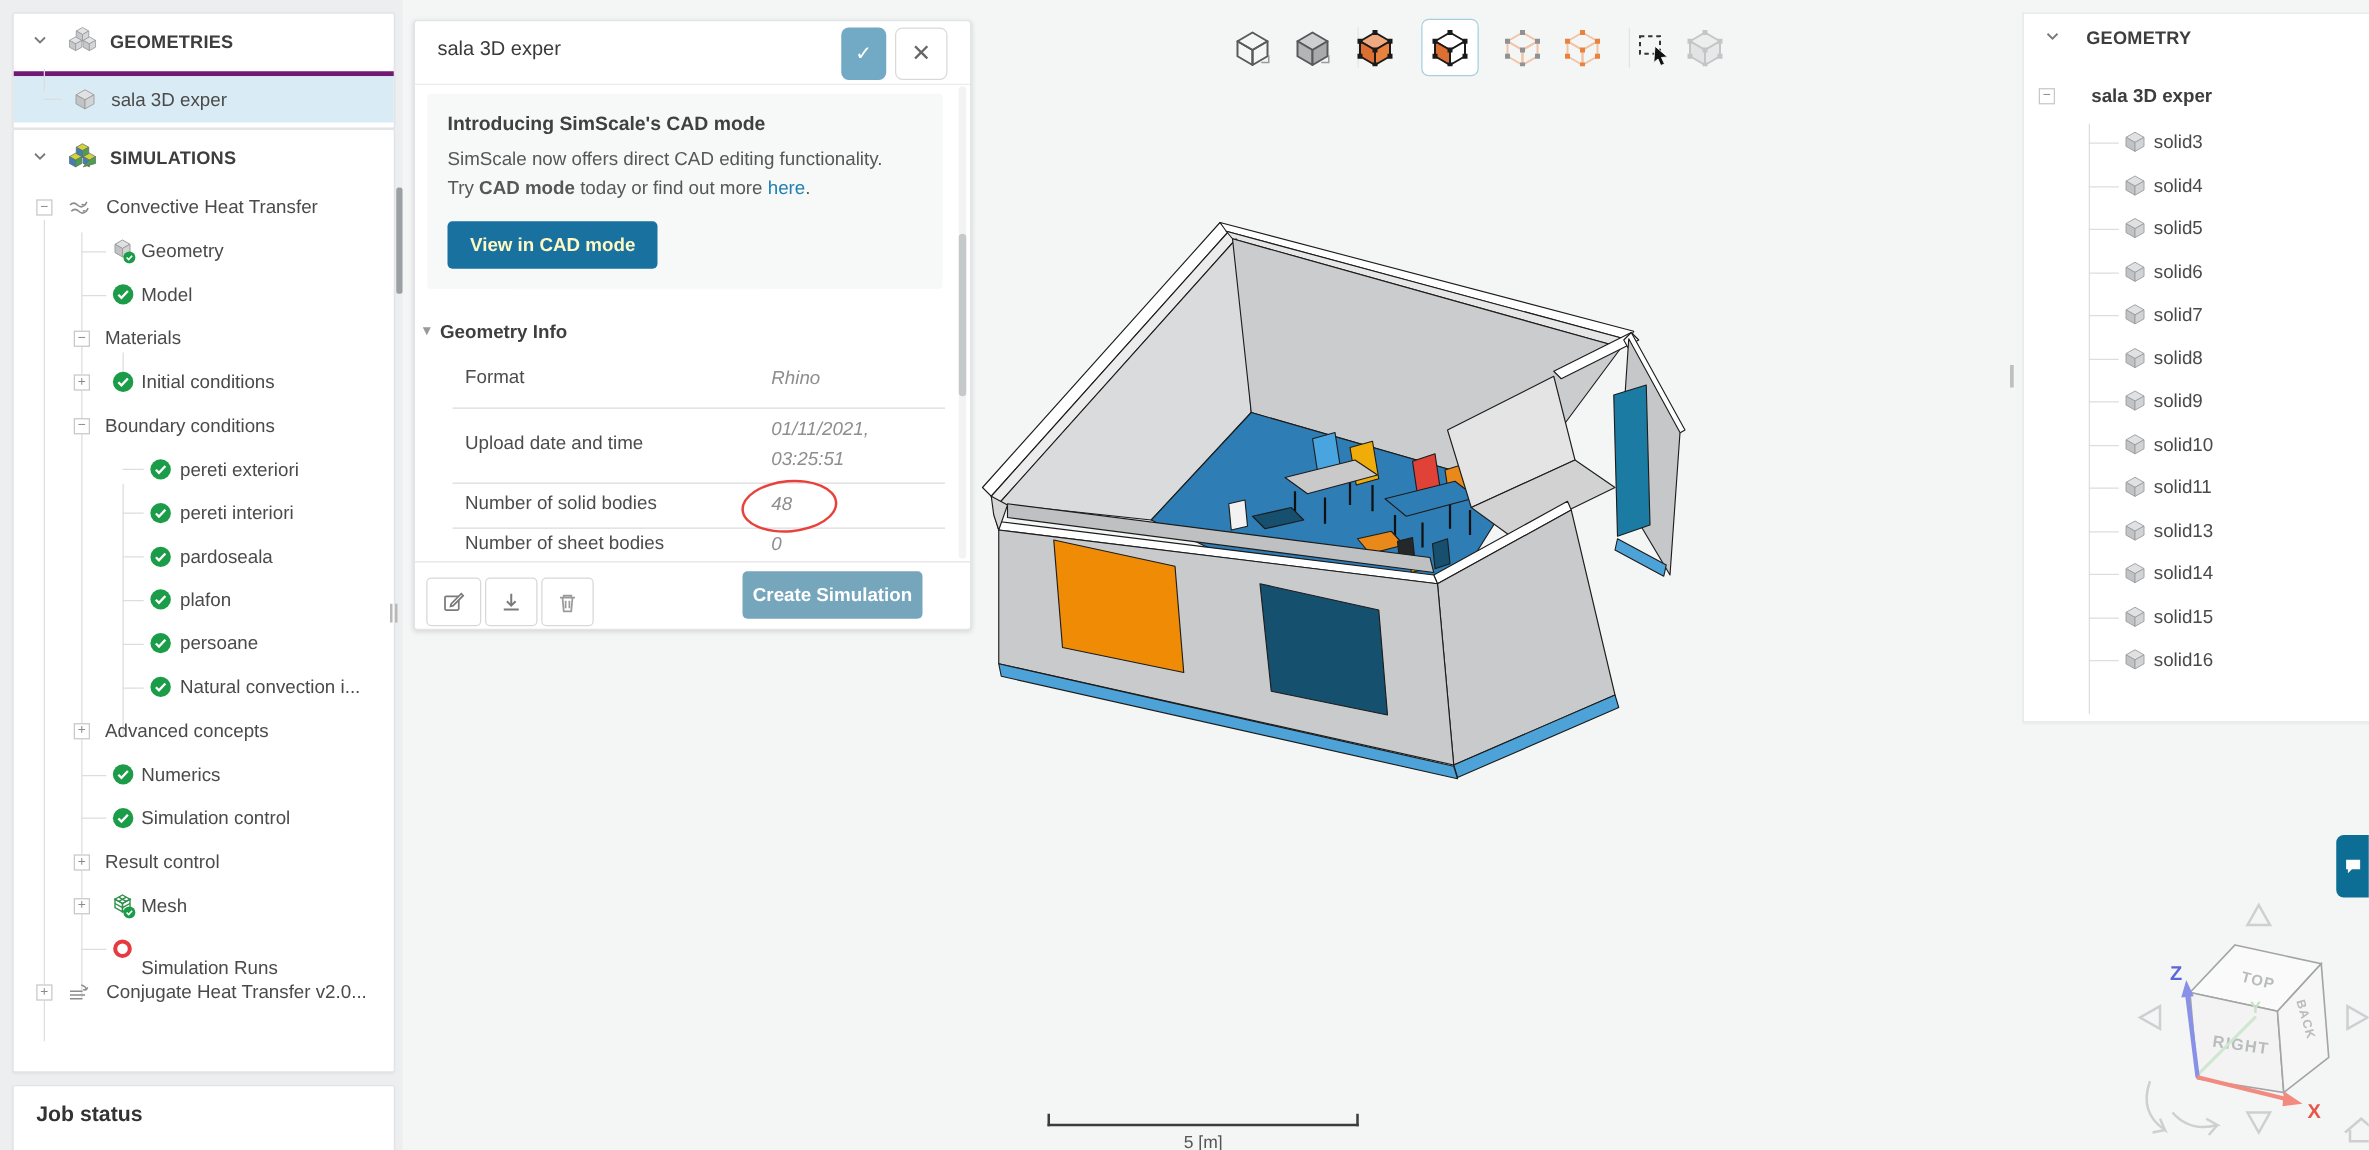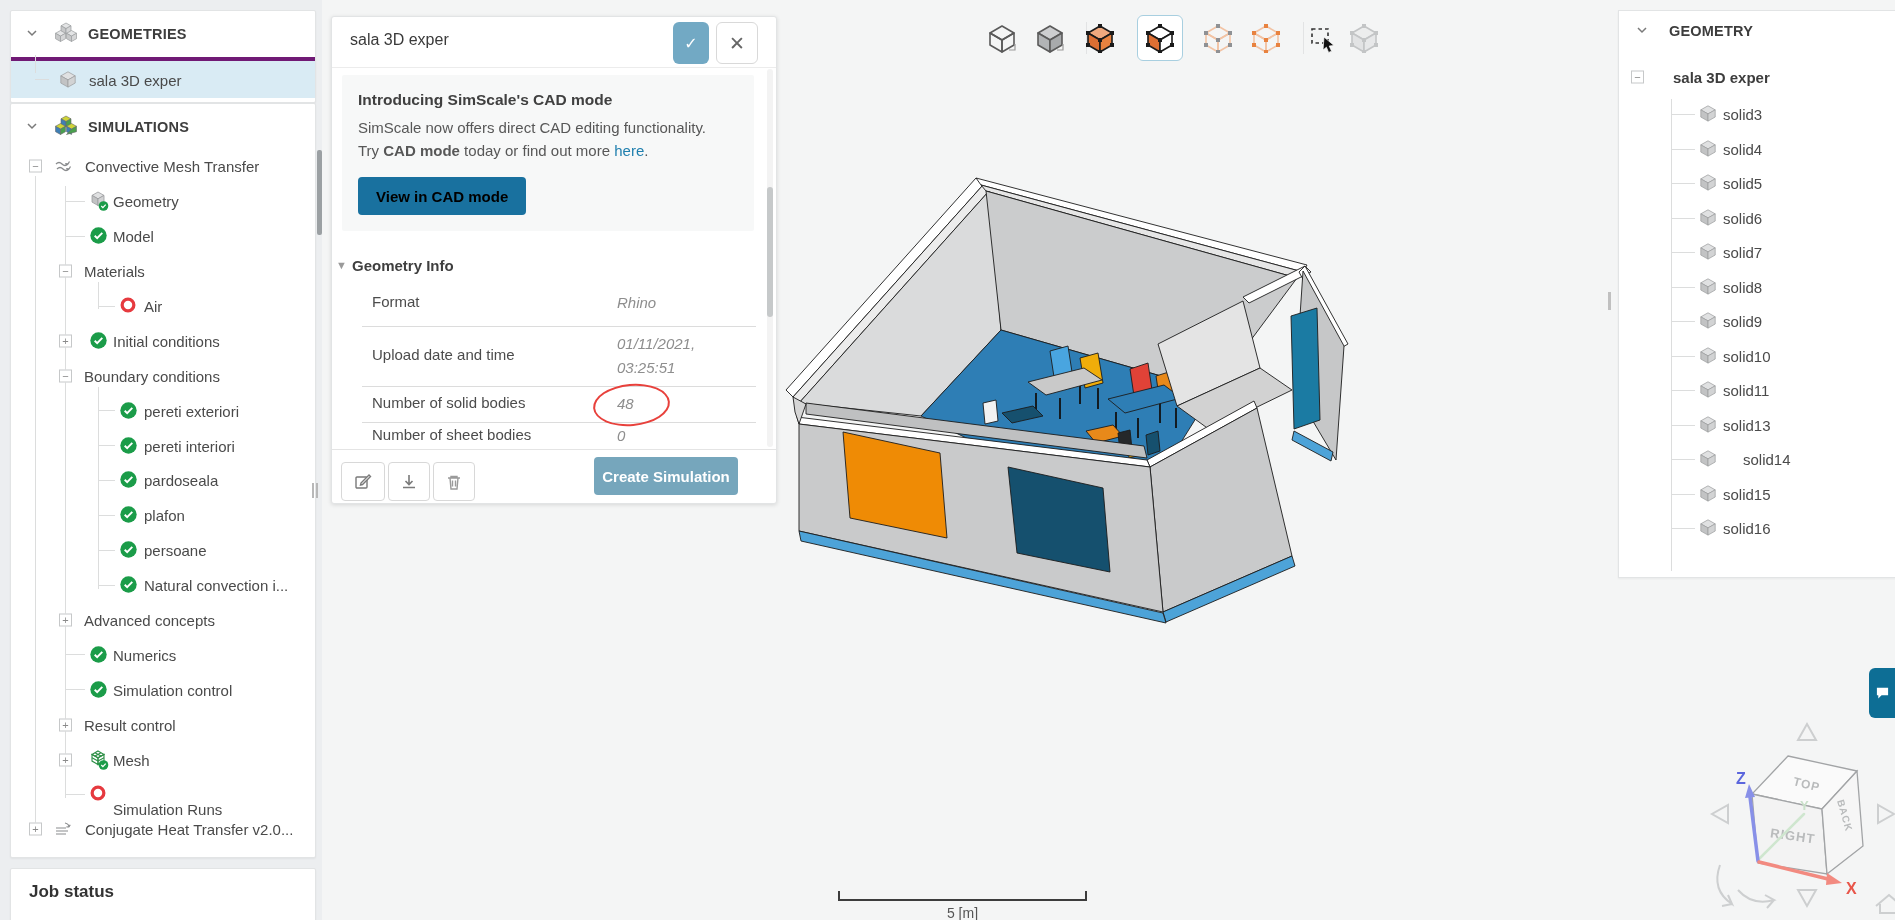--- a/index.html
+++ b/index.html
@@ -25,21 +25,21 @@
   #panel-title{position:absolute;left:18px;top:14px;font-size:16px;color:#3a3a3a;}
   .hbtn{position:absolute;top:5px;height:42px;border-radius:6px;box-sizing:border-box;display:flex;align-items:center;justify-content:center;cursor:pointer;}
   #btn-confirm{left:341px;width:36px;background:#72a9c4;color:#fff;font-size:16px;}
   #btn-close{left:384px;width:42px;background:#fff;border:1px solid #d9d9d9;color:#666;font-size:19px;}
   #panel-divider{position:absolute;left:0;top:50px;width:100%;height:1px;background:#ececec;}
   #banner{position:absolute;left:10px;top:58px;width:412px;height:156px;background:#f7f8f8;border-radius:2px;}
   #banner h4{margin:0;position:absolute;left:16px;top:16px;font-size:15.5px;color:#404040;}
   .banner-line{position:absolute;left:16px;font-size:15px;color:#575757;white-space:nowrap;}
   #banner .l1{top:44px;} #banner .l2{top:67px;}
   #cad-btn{position:absolute;left:16px;top:102px;height:38px;padding:0 18px;background:#19719f;border:none;border-radius:4px;
-    color:#000000;font-size:15px;font-weight:bold;font-family:inherit;cursor:pointer;}
+    color:#fef9c3;font-size:15px;font-weight:bold;font-family:inherit;cursor:pointer;}
   a.link{color:#1f7fae;text-decoration:none;}
   #gi-head{position:absolute;left:20px;top:240px;font-size:15px;font-weight:bold;color:#3f3f3f;}
   #gi-chev{position:absolute;left:-16px;top:2px;color:#9a9a9a;font-weight:normal;font-size:11px;}
   .gi-row{position:absolute;left:30px;width:394px;}
   .gi-label{position:absolute;left:10px;font-size:15px;color:#4c4c4c;}
   .gi-value{position:absolute;left:255px;width:130px;font-size:15px;font-style:italic;color:#8e8e8e;line-height:24px;}
   .gi-div{position:absolute;left:30px;width:394px;height:1px;background:#dcdcdc;}
   #red-ellipse{position:absolute;left:261px;top:367px;width:73px;height:38px;border:2.5px solid #e8413c;border-radius:50%;transform:rotate(-5deg);}
   #panel-footer{position:absolute;left:0;top:432px;width:100%;height:54px;border-top:1px solid #e4e4e4;}
   .fbtn{position:absolute;top:12px;height:37px;border:1px solid #d8d8d8;border-radius:4px;background:#fff;display:flex;align-items:center;justify-content:center;cursor:pointer;}
@@ -184,21 +184,21 @@
   <div class="vguide" style="left:54px;top:82px;height:612px;"></div>
   <div class="vguide" style="left:87px;top:178px;height:27px;"></div>
   <div class="vguide" style="left:87px;top:283px;height:202px;"></div>
   <div id="sim-tree" style="position:absolute;left:0;top:45px;width:100%;">
       <div class="trow">
         <div class="expander" style="left: 18px;">−</div>
         <span class="ticon" style="left: 42px;"><svg width="20" height="20" viewBox="0 0 20 20" fill="none" stroke="#8a8c8e" stroke-width="1.3">
             <path d="M3 8 q3-3 6 0 q3 3 6 0 M15 8 l1.5-2.5 M15 8 l-2.8-0.4"></path>
             <path d="M4 13 q3-3 6 0 q3 3 6 0 M16 13 l1.5-2.5 M16 13 l-2.8-0.4"></path>
           </svg></span>
-        <span class="lbl" style="left: 74px;">Convective Mesh Transfer</span>
+        <span class="lbl" style="left: 74px;">Convective Heat Transfer</span>
       </div>
       <div class="trow">
         <div class="hstub" style="left: 54px; top: 17px; width: 20px;"></div>
         <span class="ticon" style="left: 78px;"><svg width="20" height="20" viewBox="0 0 20 20">
             <g stroke="#9a9c9e" stroke-width="0.8">
               <polygon points="9,1 15,4.4 9,7.8 3,4.4" fill="#e0e1e2"></polygon>
               <polygon points="3,4.4 9,7.8 9,14.5 3,11.1" fill="#c2c3c4"></polygon>
               <polygon points="9,7.8 15,4.4 15,11.1 9,14.5" fill="#d2d3d4"></polygon>
             </g>
             <circle cx="14.5" cy="15" r="4.8" fill="#1b9c49"></circle>
@@ -210,27 +210,20 @@
         <div class="hstub" style="left: 54px; top: 17px; width: 20px;"></div>
         <span class="ticon" style="left: 78px;"><svg width="19" height="19" viewBox="0 0 20 20">
             <circle cx="10" cy="10" r="8.6" fill="#1b9c49"></circle>
             <path d="M6 10.3 l2.6 2.6 L14 7.2" stroke="#fff" stroke-width="2" fill="none"></path>
           </svg></span>
         <span class="lbl" style="left: 102px;">Model</span>
       </div>
       <div class="trow">
         <div class="expander" style="left: 48px;">−</div>
         <span class="lbl" style="left: 73px;">Materials</span>
-      </div>
-      <div class="trow">
-        <div class="hstub" style="left: 87px; top: 17px; width: 17px;"></div>
-        <span class="ticon" style="left: 108px;"><svg width="18" height="18" viewBox="0 0 20 20">
-            <circle cx="10" cy="10" r="6.5" fill="none" stroke="#e63a3f" stroke-width="3.6"></circle>
-          </svg></span>
-        <span class="lbl" style="left: 133px;">Air</span>
       </div>
       <div class="trow">
         <div class="expander" style="left: 48px;">+</div>
         <span class="ticon" style="left: 78px;"><svg width="19" height="19" viewBox="0 0 20 20">
             <circle cx="10" cy="10" r="8.6" fill="#1b9c49"></circle>
             <path d="M6 10.3 l2.6 2.6 L14 7.2" stroke="#fff" stroke-width="2" fill="none"></path>
           </svg></span>
         <span class="lbl" style="left: 102px;">Initial conditions</span>
       </div>
       <div class="trow">
@@ -611,21 +604,21 @@
           </svg></span>
         <span class="lbl" style="left: 104px;">solid13</span>
       </div>
       <div class="trow" style="height: 34.5px;">
         <div class="hstub" style="left: 52px; top: 17px; width: 24px;"></div>
         <span class="ticon" style="left: 80px;"><svg width="18" height="18" viewBox="0 0 20 20">
             <polygon points="10,2 18,6.5 10,11 2,6.5" fill="#e0e1e2" stroke="#9a9c9e" stroke-width="0.8"></polygon>
             <polygon points="2,6.5 10,11 10,19 2,14.5" fill="#c2c3c4" stroke="#9a9c9e" stroke-width="0.8"></polygon>
             <polygon points="10,11 18,6.5 18,14.5 10,19" fill="#d2d3d4" stroke="#9a9c9e" stroke-width="0.8"></polygon>
           </svg></span>
-        <span class="lbl" style="left: 104px; margin-left: 20px;">solid14</span>
+        <span class="lbl" style="left: 104px;">solid14</span>
       </div>
       <div class="trow" style="height: 34.5px;">
         <div class="hstub" style="left: 52px; top: 17px; width: 24px;"></div>
         <span class="ticon" style="left: 80px;"><svg width="18" height="18" viewBox="0 0 20 20">
             <polygon points="10,2 18,6.5 10,11 2,6.5" fill="#e0e1e2" stroke="#9a9c9e" stroke-width="0.8"></polygon>
             <polygon points="2,6.5 10,11 10,19 2,14.5" fill="#c2c3c4" stroke="#9a9c9e" stroke-width="0.8"></polygon>
             <polygon points="10,11 18,6.5 18,14.5 10,19" fill="#d2d3d4" stroke="#9a9c9e" stroke-width="0.8"></polygon>
           </svg></span>
         <span class="lbl" style="left: 104px;">solid15</span>
       </div>

